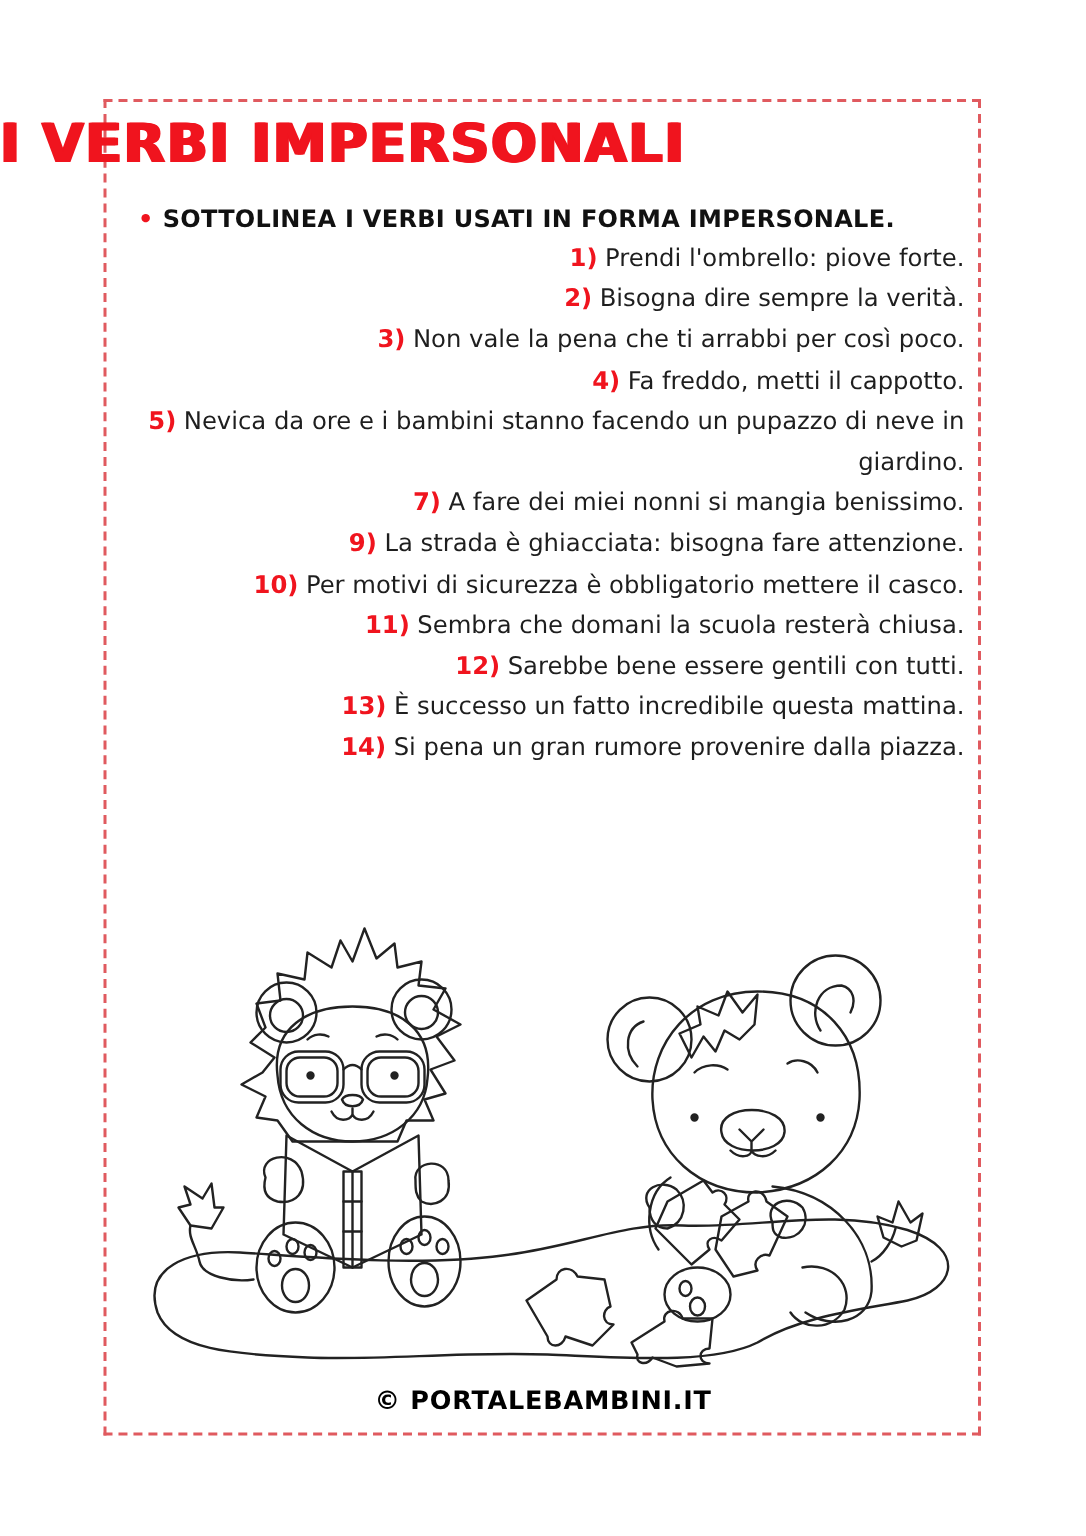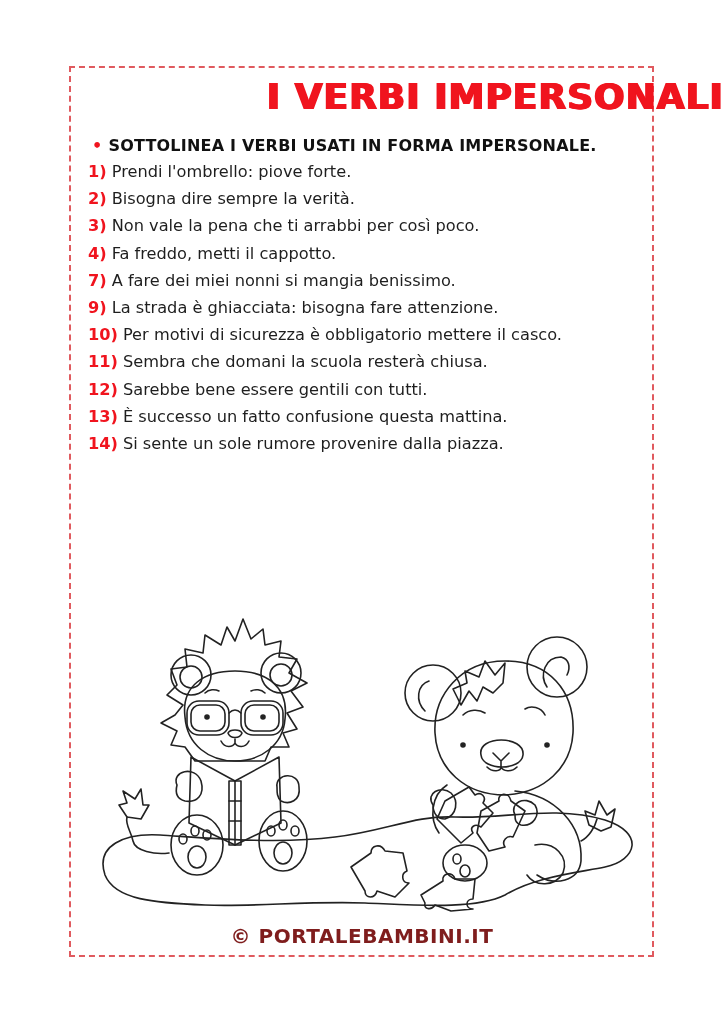--- a/index.html
+++ b/index.html
@@ -2,62 +2,63 @@
 <html><head>
 <meta charset="utf-8">
 <style>
   html, body { margin: 0; padding: 0; background: #ffffff; }
   body { width: 724px; height: 1024px; position: relative; overflow: hidden; font-family: "DejaVu Sans", sans-serif; }
   .page-border {
     position: absolute; left: 69px; top: 66px; width: 585px; height: 891px;
     border: 2px dashed #e05a5f; box-sizing: border-box;
   }
   .title {
-    position: absolute; left: 0; width: 724px; top: 76px; text-align: right;
+    position: absolute; left: 0; width: 724px; top: 76px; text-align: left;
     font-family: "DejaVu Sans", sans-serif; font-weight: bold; font-size: 36px;
     color: #f0141e; letter-spacing: 1px;
     text-shadow: 1px 0 0 #f0141e, -1px 0 0 #f0141e;
   }
   .instruction {
     position: absolute; left: 92px; top: 136px; font-weight: bold; font-size: 16px;
     color: #111; letter-spacing: 0.2px;
   }
   .instruction .bullet { color: #f0141e; margin-right: 6px; }
-  .list { position: absolute; left: 88px; top: 158px; width: 555px; margin: 0; padding: 0; list-style: none; }
+  .list { position: absolute; left: 88px; top: 158px; width: 555px; margin: 0; padding: 0; list-style: none; text-align: right; }
   .list li { font-size: 16.2px; line-height: 27.2px; color: #1e1e1e; }
   .list .num { color: #f0141e; font-weight: bold; margin-right: 5px; }
   .illustration { position: absolute; left: 85px; top: 605px; width: 560px; height: 310px; }
   .footer {
     position: absolute; left: 0; width: 724px; top: 924px; text-align: center;
-    font-weight: bold; font-size: 20px; color: #7f1d1d; letter-spacing: 0.5px;
+    font-weight: bold; font-size: 17px; color: #000000; letter-spacing: 0.5px;
   }
 </style>
 </head>
 <body>
 
 <div class="page-border"></div>
 
 <div class="title">I VERBI IMPERSONALI</div>
 
 <div class="instruction">
   <span class="bullet">•</span><span>SOTTOLINEA I VERBI USATI IN FORMA IMPERSONALE.</span>
 </div>
 
 <ul class="list">
   <li><span class="num">1)</span><span>Prendi l'ombrello: piove forte.</span></li>
   <li><span class="num">2)</span><span>Bisogna dire sempre la verità.</span></li>
   <li><span class="num">3)</span><span>Non vale la pena che ti arrabbi per così poco.</span></li>
   <li><span class="num">4)</span><span>Fa freddo, metti il cappotto.</span></li>
+  <li><span class="num">5)</span><span>Nevica da ore e i bambini stanno facendo un pupazzo di neve in giardino.</span></li>
   <li><span class="num">7)</span><span>A fare dei miei nonni si mangia benissimo.</span></li>
   <li><span class="num">9)</span><span>La strada è ghiacciata: bisogna fare attenzione.</span></li>
   <li><span class="num">10)</span><span>Per motivi di sicurezza è obbligatorio mettere il casco.</span></li>
   <li><span class="num">11)</span><span>Sembra che domani la scuola resterà chiusa.</span></li>
   <li><span class="num">12)</span><span>Sarebbe bene essere gentili con tutti.</span></li>
-  <li><span class="num">13)</span><span>È successo un fatto confusione questa mattina.</span></li>
-  <li><span class="num">14)</span><span>Si sente un sole rumore provenire dalla piazza.</span></li>
+  <li><span class="num">13)</span><span>È successo un fatto incredibile questa mattina.</span></li>
+  <li><span class="num">14)</span><span>Si pena un gran rumore provenire dalla piazza.</span></li>
 </ul>
 
 <svg class="illustration" viewBox="0 0 560 310" fill="none" stroke="#222" stroke-width="1.6" stroke-linejoin="round" stroke-linecap="round">
 
   <path d="M20,270 C10,240 40,228 75,230 C110,232 190,240 250,232 C300,226 330,210 370,212 C420,214 470,200 520,215 C560,228 552,255 520,262 C490,268 450,272 420,290 C390,305 330,300 280,298 C220,296 170,302 120,300 C70,298 30,295 20,270 Z"></path>
 
   <g>
 
     <path d="M98,100 L82,90 L92,80 L86,64 L102,62 L100,44 L118,48 L120,30 L136,40 L142,22 L150,36 L158,14 L166,34 L178,24 L180,40 L196,36 L194,52 L212,54 L204,68 L222,78 L206,86 L218,102 L202,108 L212,124 L198,128 L204,142 L186,142 L180,156 L110,156 L100,142 L86,140 L92,126 L76,118 L90,110 Z"></path>
 

